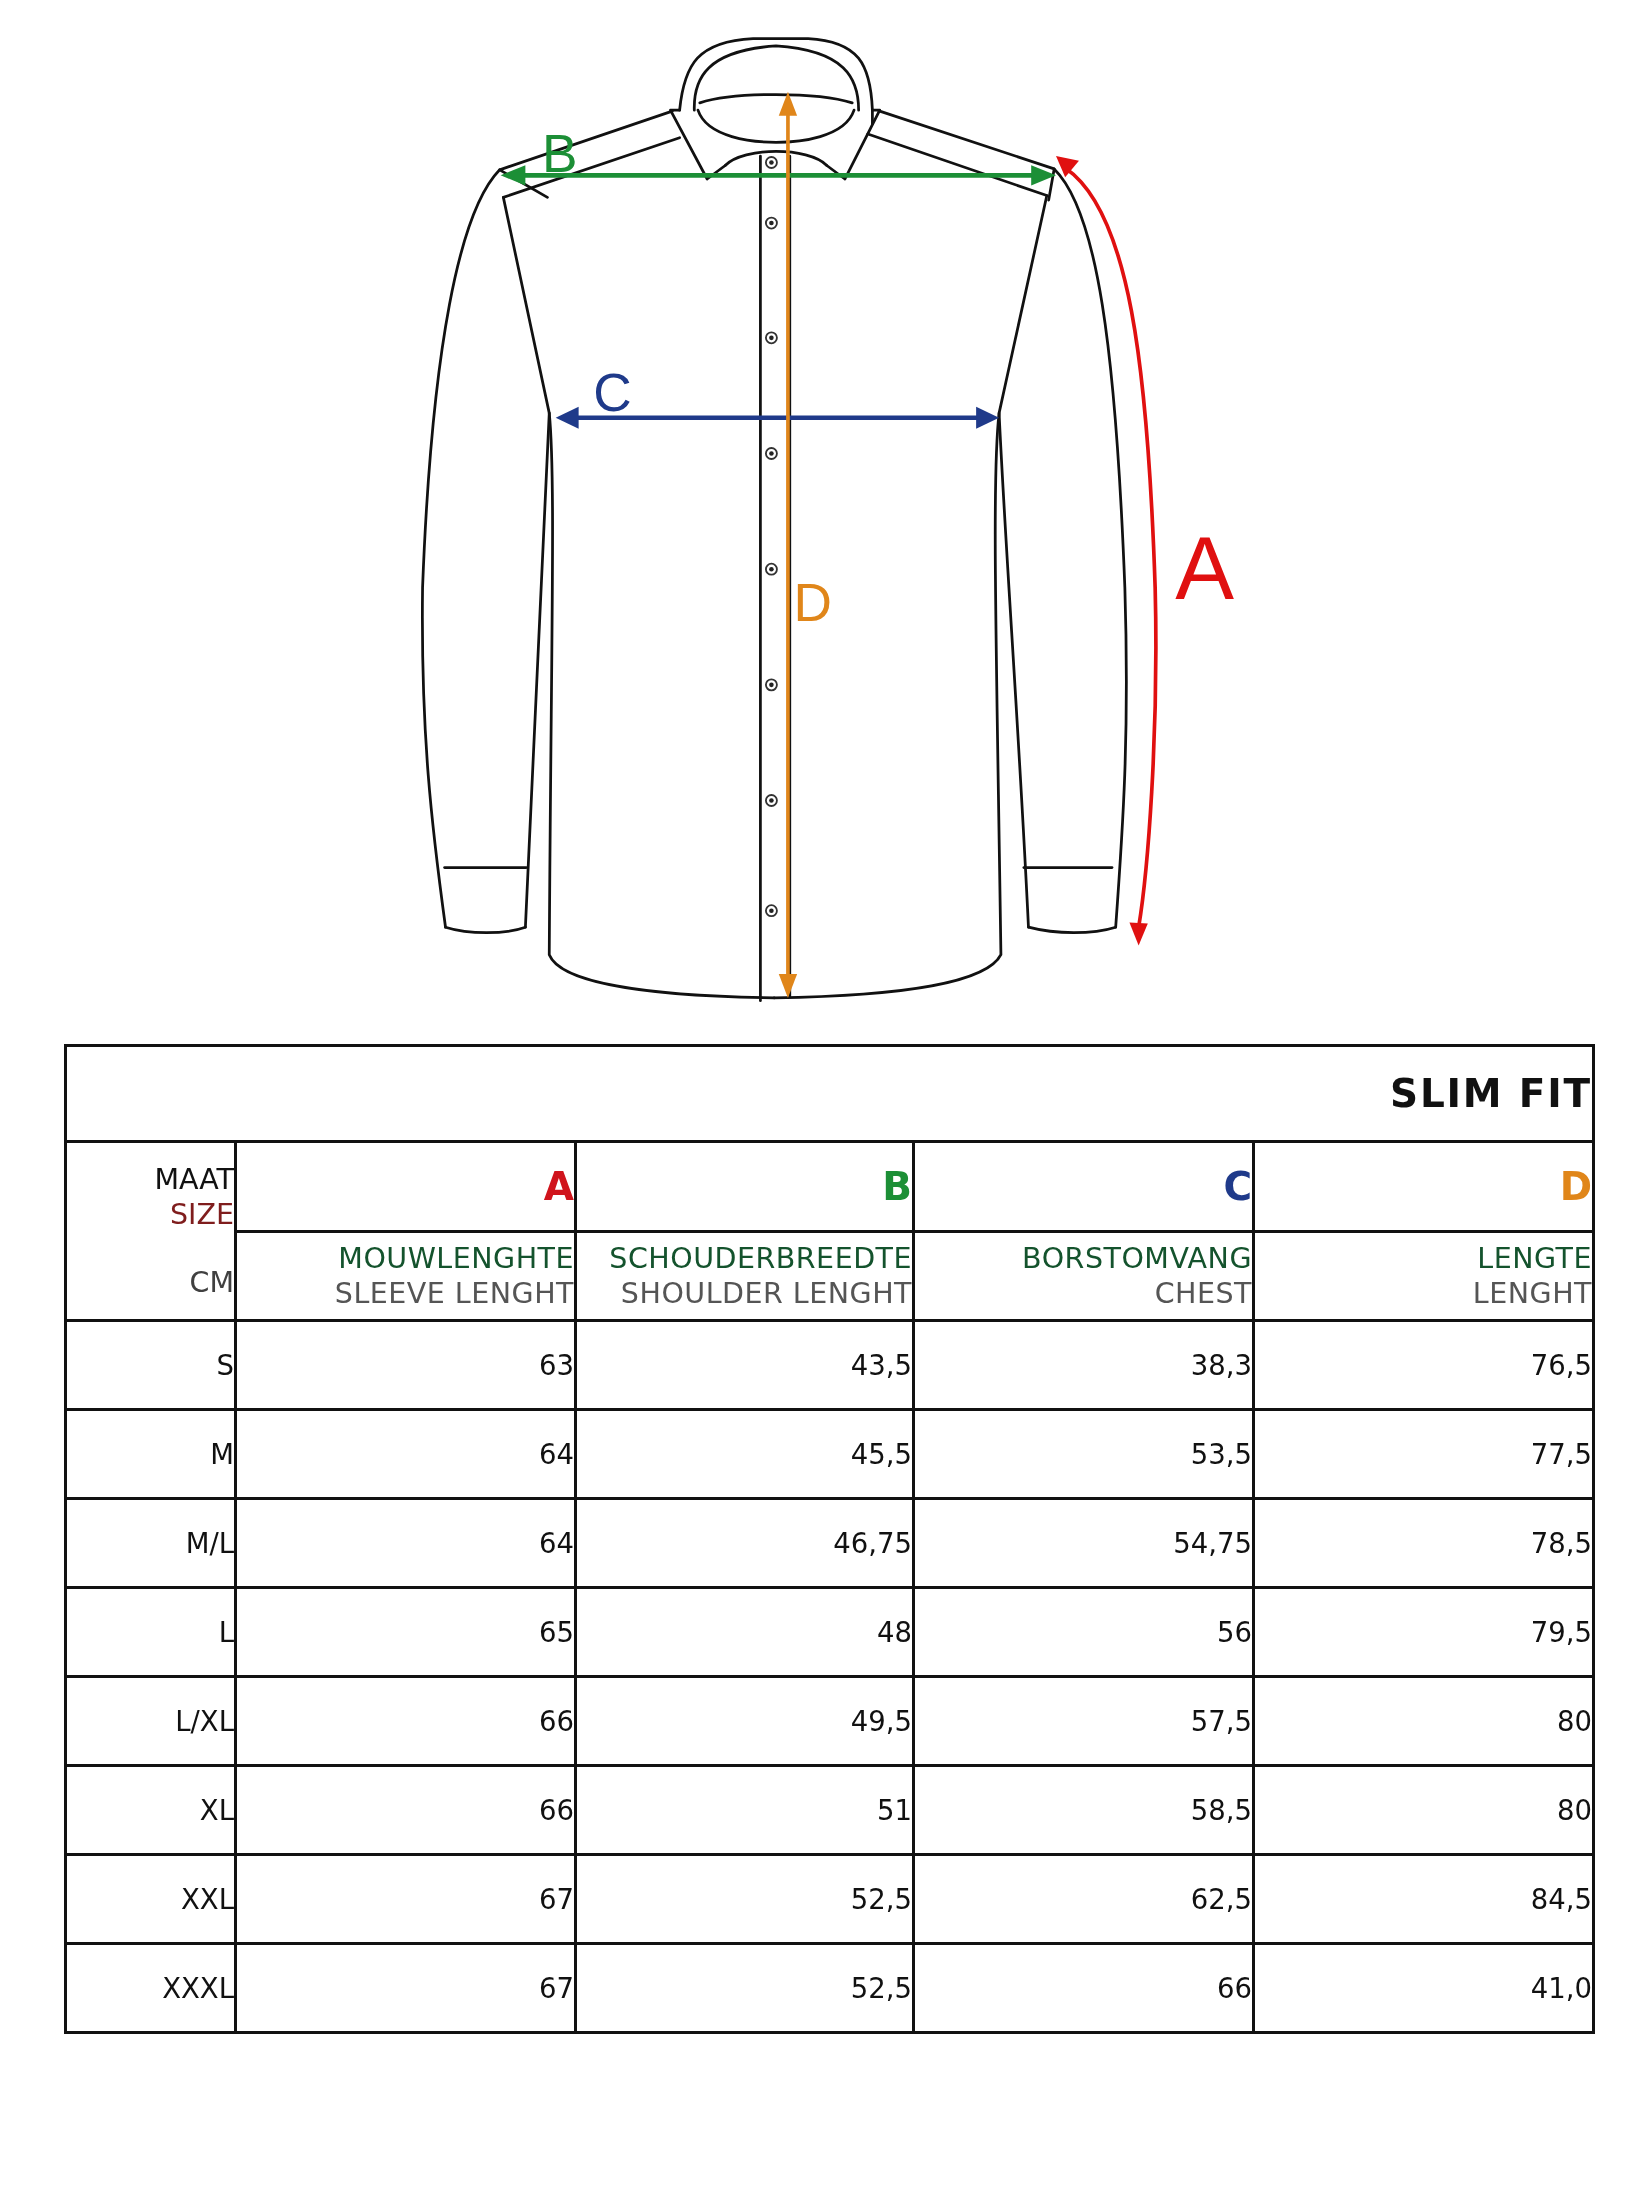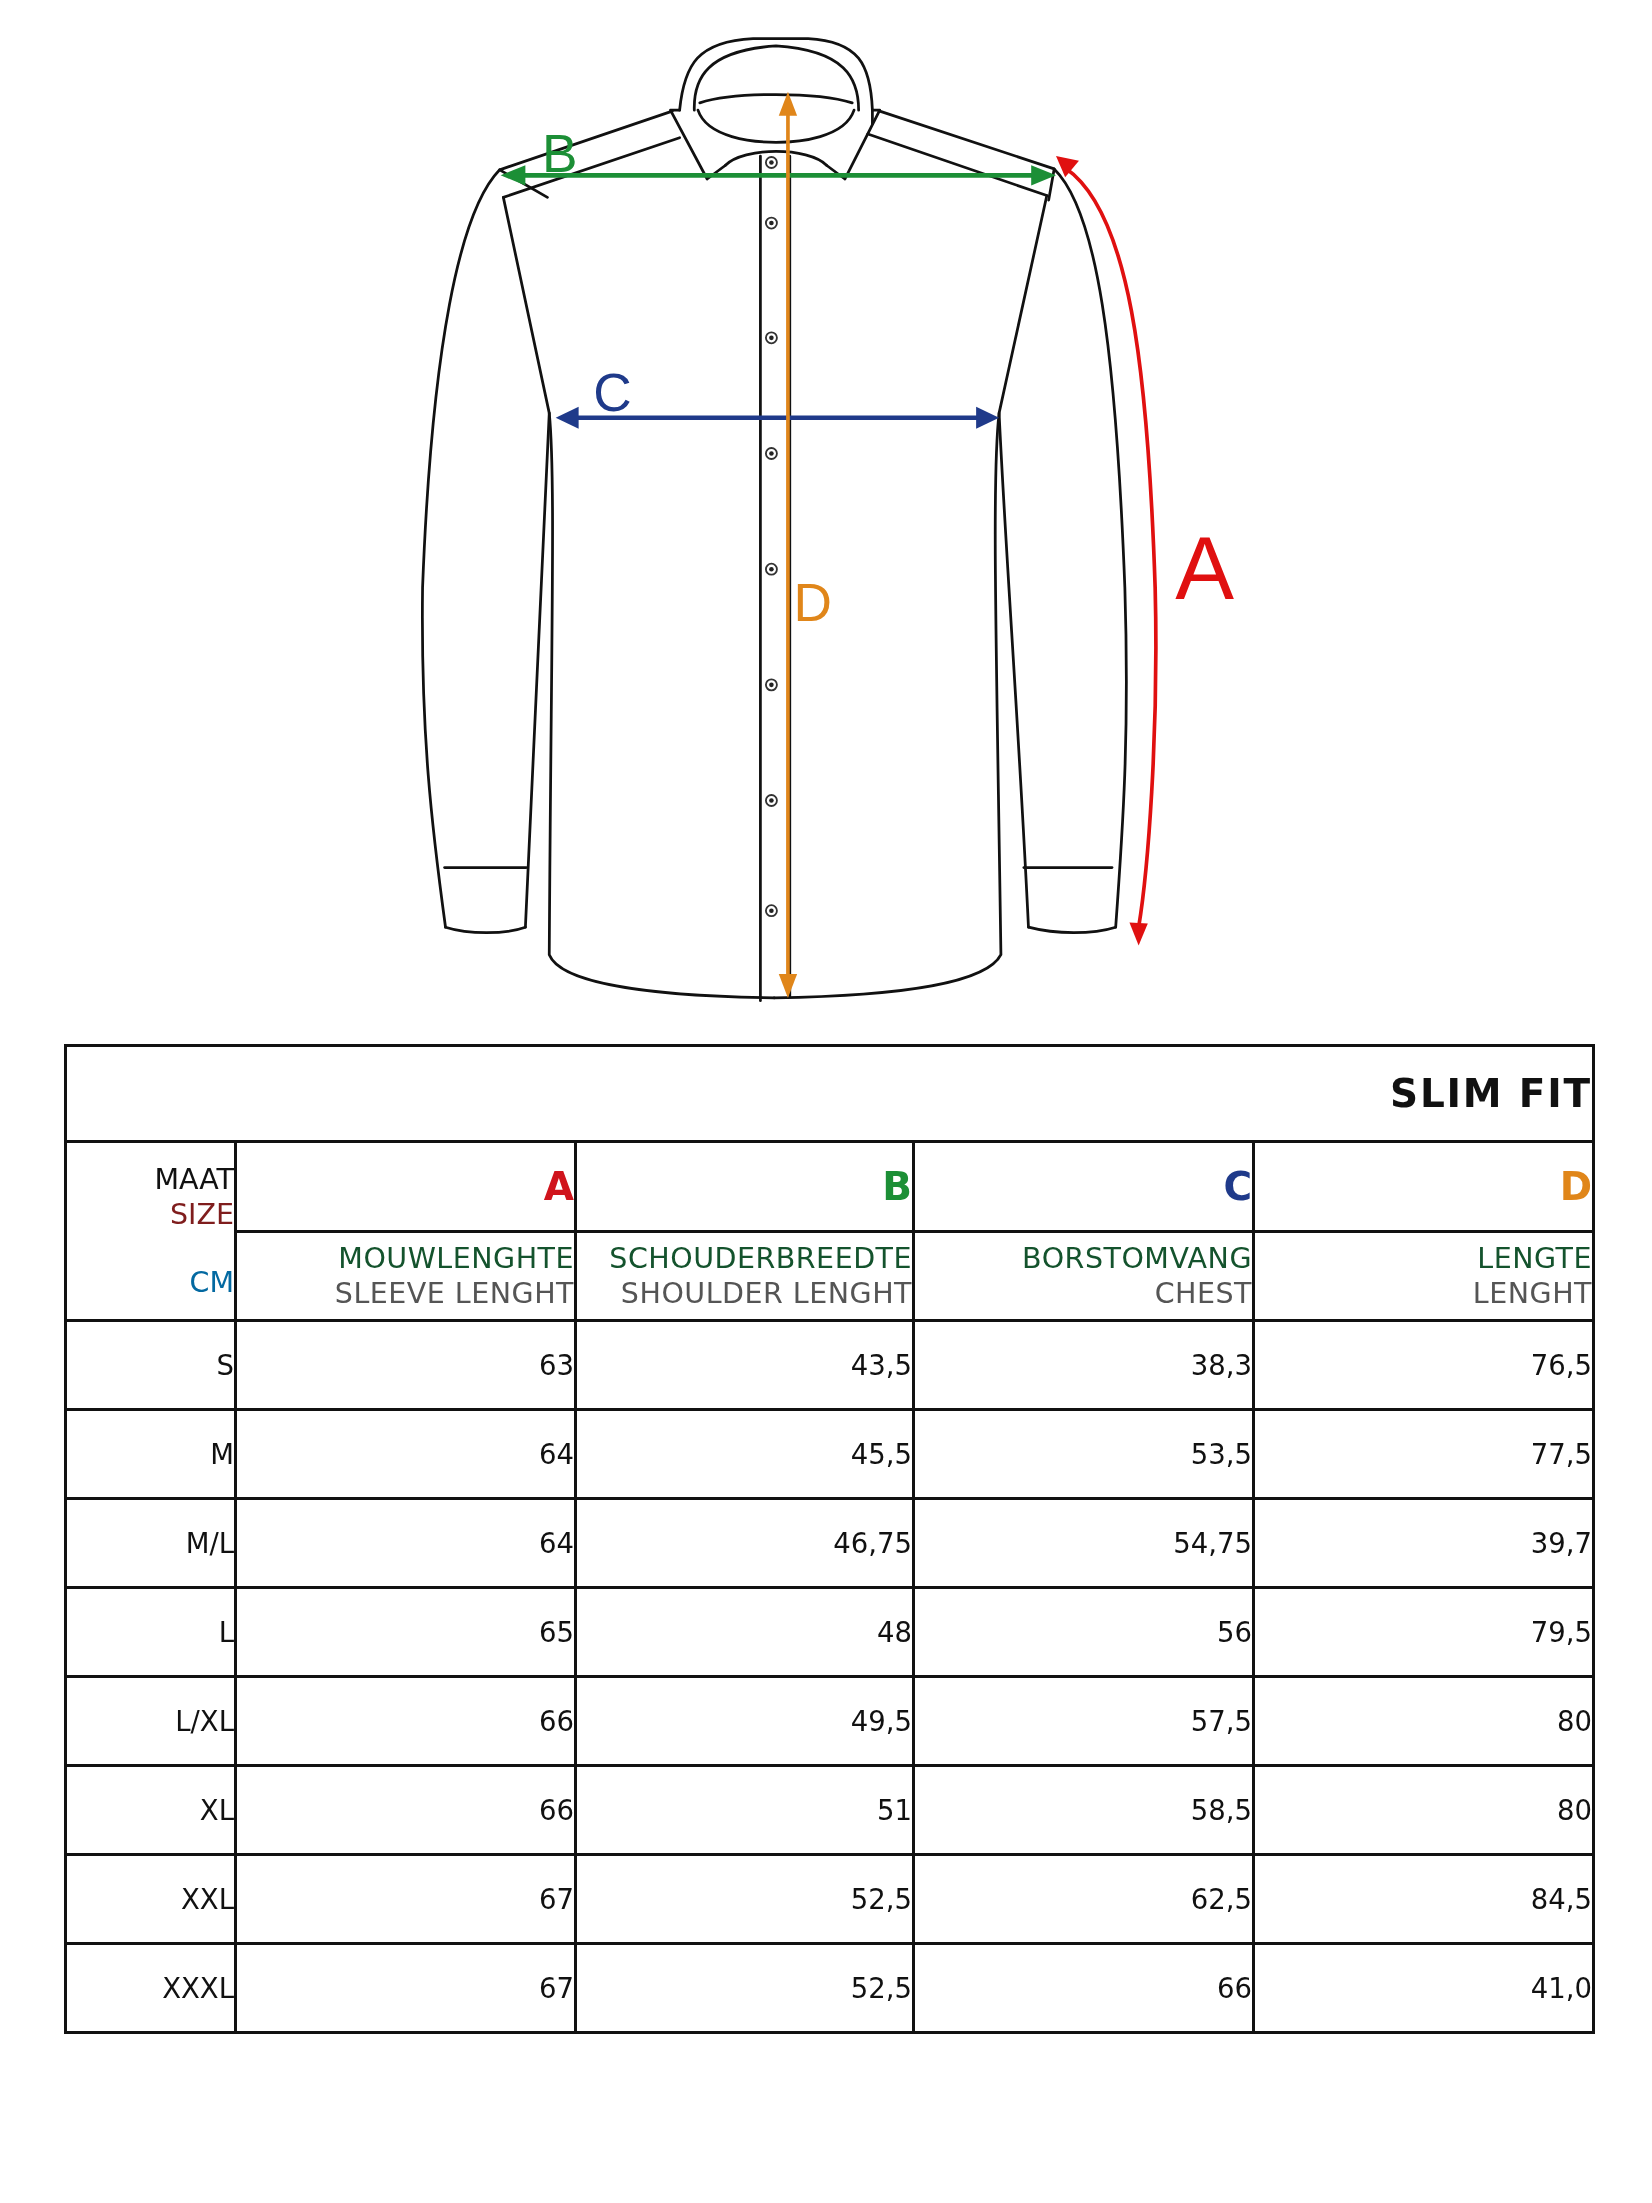--- a/index.html
+++ b/index.html
@@ -10,21 +10,21 @@
   #size-table { position:absolute; left:64px; top:1044px; width:1527px; border-collapse:collapse; table-layout:fixed; }
   #size-table td { border:3.7px solid #111; text-align:right; vertical-align:middle; padding:0; }
   .title-cell { height:93px; font-size:39px; font-weight:600; letter-spacing:1.8px; color:#111; }
   .letter-cell { height:87px; font-size:39px; font-weight:600; }
   .label-cell { height:86px; font-size:28.5px; line-height:35px; letter-spacing:0.5px; }
   .label-nl { color:#14532d; display:block; }
   .label-en { color:#555; display:block; }
   .size-head { font-size:28.5px; line-height:35px; }
   .size-head .maat { color:#111; display:block; }
   .size-head .size { color:#7f1d1d; display:block; }
-  .size-head .cm { color:#0369a1; display:block; margin-top:33px; }
+  .size-head .cm { color:#404040; display:block; margin-top:33px; }
   .data-row td { height:86px; font-size:27.5px; color:#111; }
 </style>
 </head>
 <body>
 
 <div id="diagram">
   <svg viewBox="0 0 1800 1110" xmlns="http://www.w3.org/2000/svg">
     <g fill="none" stroke="#111" stroke-width="3" stroke-linejoin="round" stroke-linecap="round">
 
       <path d="M740,120 C745,70 760,45 820,42 L880,42 C935,45 948,70 950,120 L950,135"></path>
@@ -164,21 +164,21 @@
     <td>64</td>
     <td>45,5</td>
     <td>53,5</td>
     <td>77,5</td>
   </tr>
   <tr class="data-row">
     <td>M/L</td>
     <td>64</td>
     <td>46,75</td>
     <td>54,75</td>
-    <td>39,7</td>
+    <td>78,5</td>
   </tr>
   <tr class="data-row">
     <td>L</td>
     <td>65</td>
     <td>48</td>
     <td>56</td>
     <td>79,5</td>
   </tr>
   <tr class="data-row">
     <td>L/XL</td>

